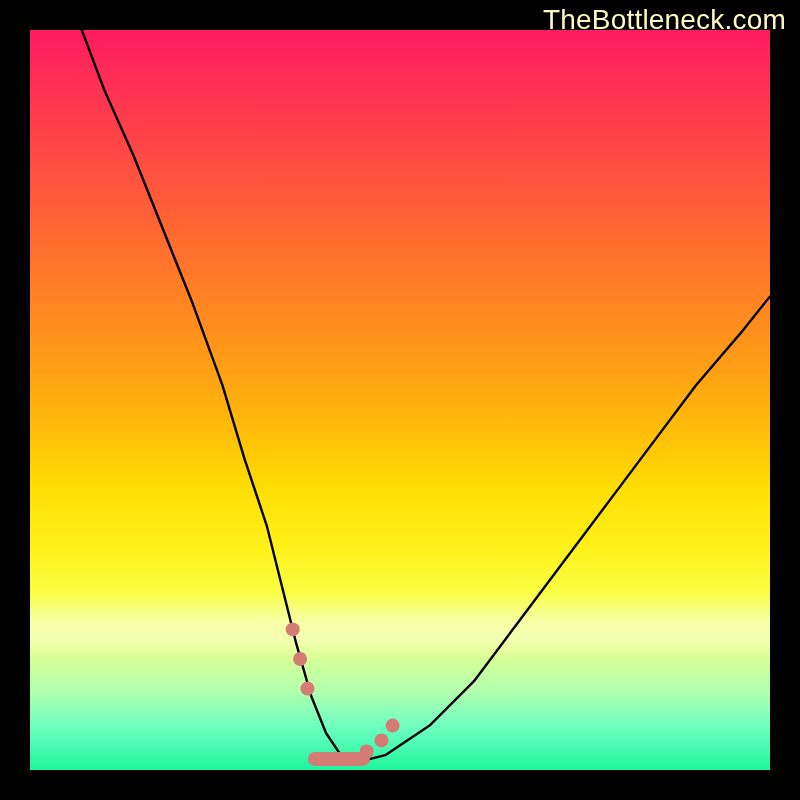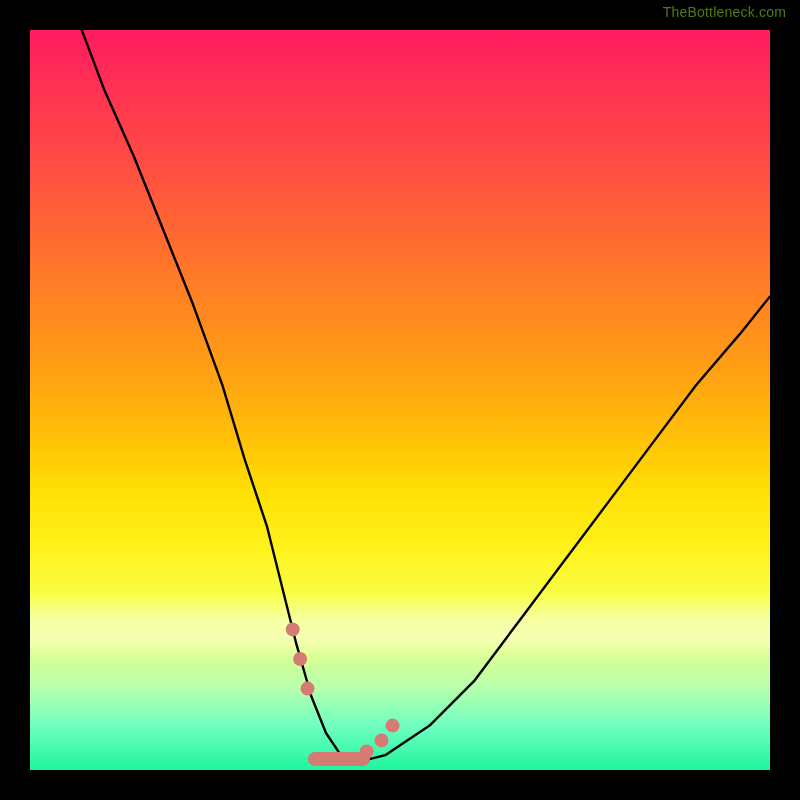--- a/index.html
+++ b/index.html
@@ -57,22 +57,22 @@
       rgba(255,255,210,0.0) 0%,
       rgba(255,255,215,0.55) 45%,
       rgba(255,255,215,0.55) 70%,
       rgba(255,255,210,0.0) 100%
     );
   }
   .watermark {
     position: absolute;
     top: 4px;
     right: 14px;
-    color: #4d7c0f;
-    font-size: 14px;
+    color: #fef9c3;
+    font-size: 28px;
     letter-spacing: 0.2px;
     font-weight: 500;
   }
   svg.curve {
     position: absolute;
     inset: 0;
   }
 </style>
 </head>
 <body>

